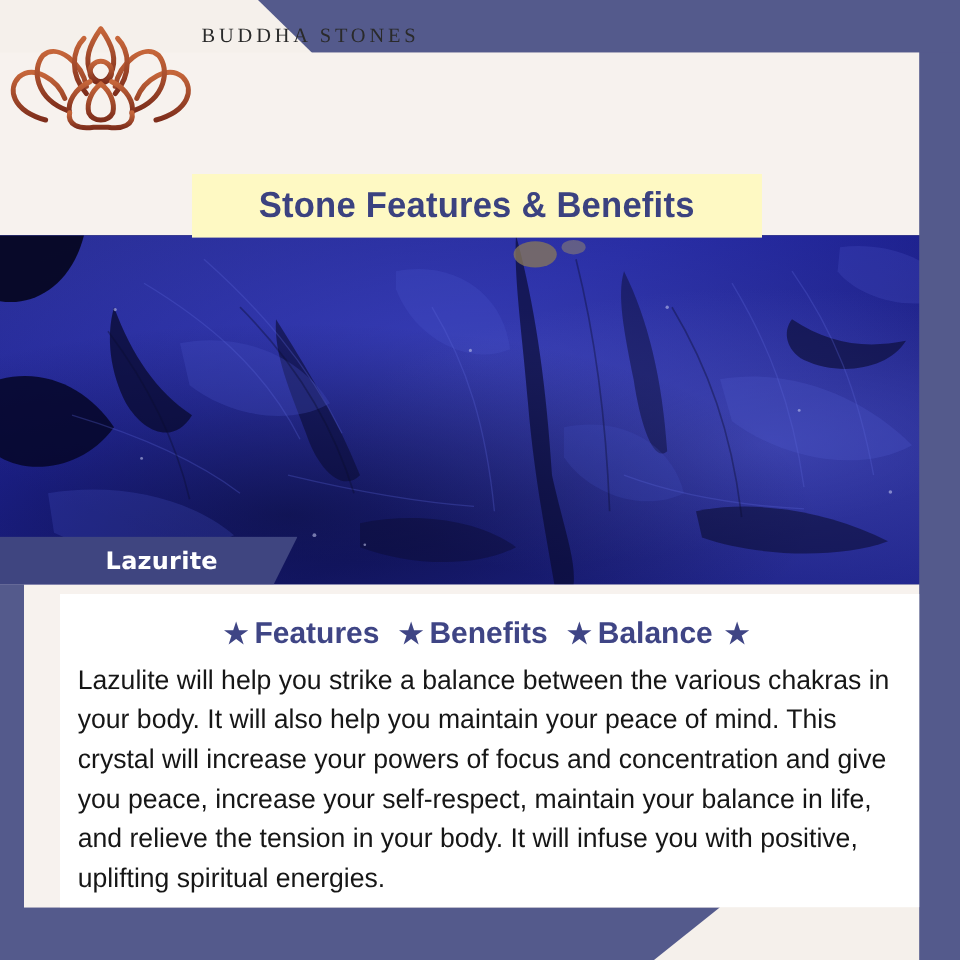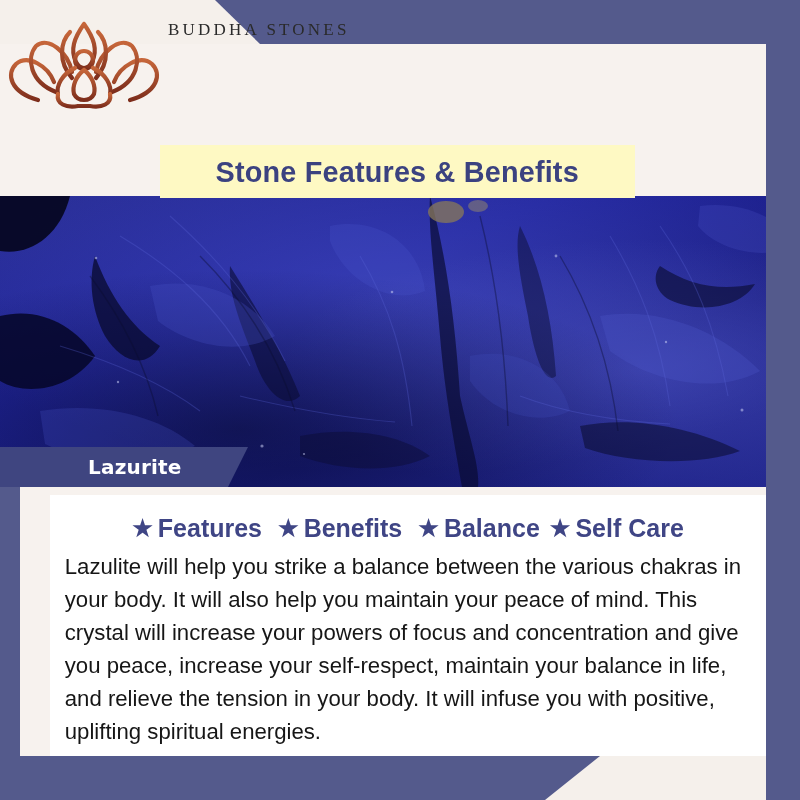--- a/index.html
+++ b/index.html
@@ -260,20 +260,19 @@
       <span class="kw">
         <span class="star">★</span>
         <span>Benefits</span>
       </span>
       <span class="kw tight">
         <span class="star">★</span>
         <span>Balance</span>
       </span>
       <span class="kw tight">
         <span class="star">★</span>
-        <span>Self Care</span>
       </span>
     </div>
 
     <p class="body-text">Lazulite will help you strike a balance between the various chakras in your body. It will also help you maintain your peace of mind. This crystal will increase your powers of focus and concentration and give you peace, increase your self-respect, maintain your balance in life, and relieve the tension in your body. It will infuse you with positive, uplifting spiritual energies.</p>
   </div>
 
 </div>
 
 </body></html>

